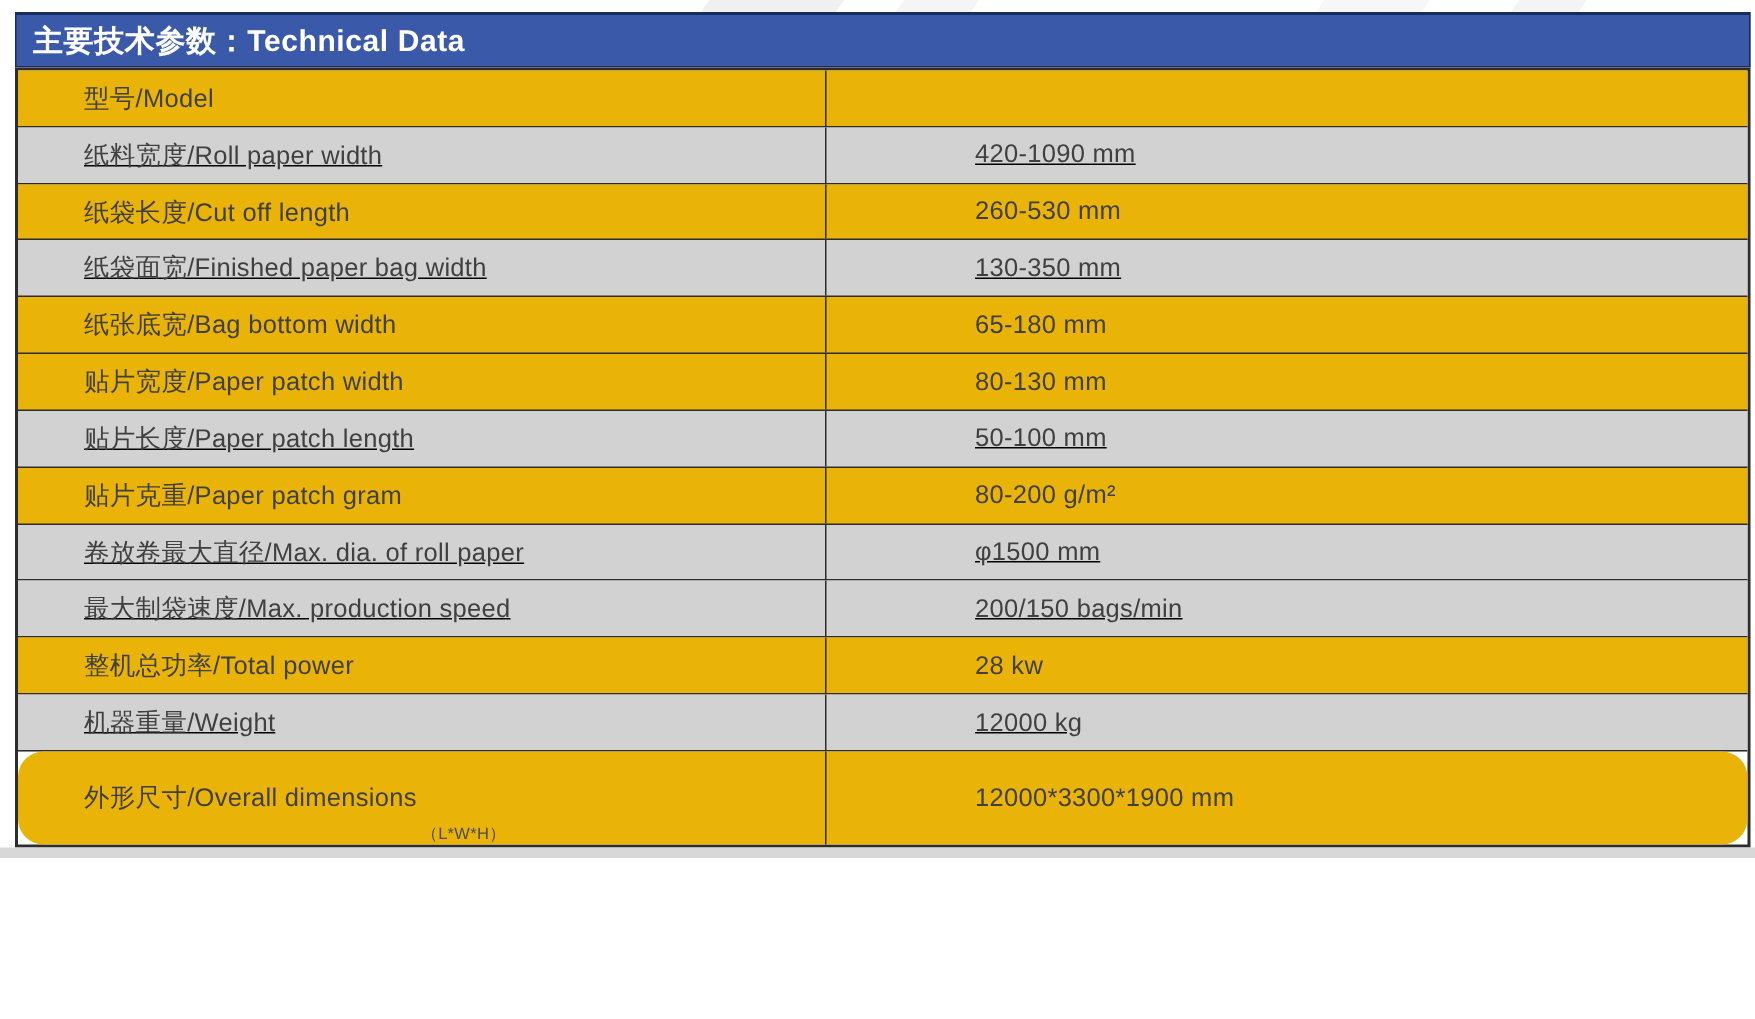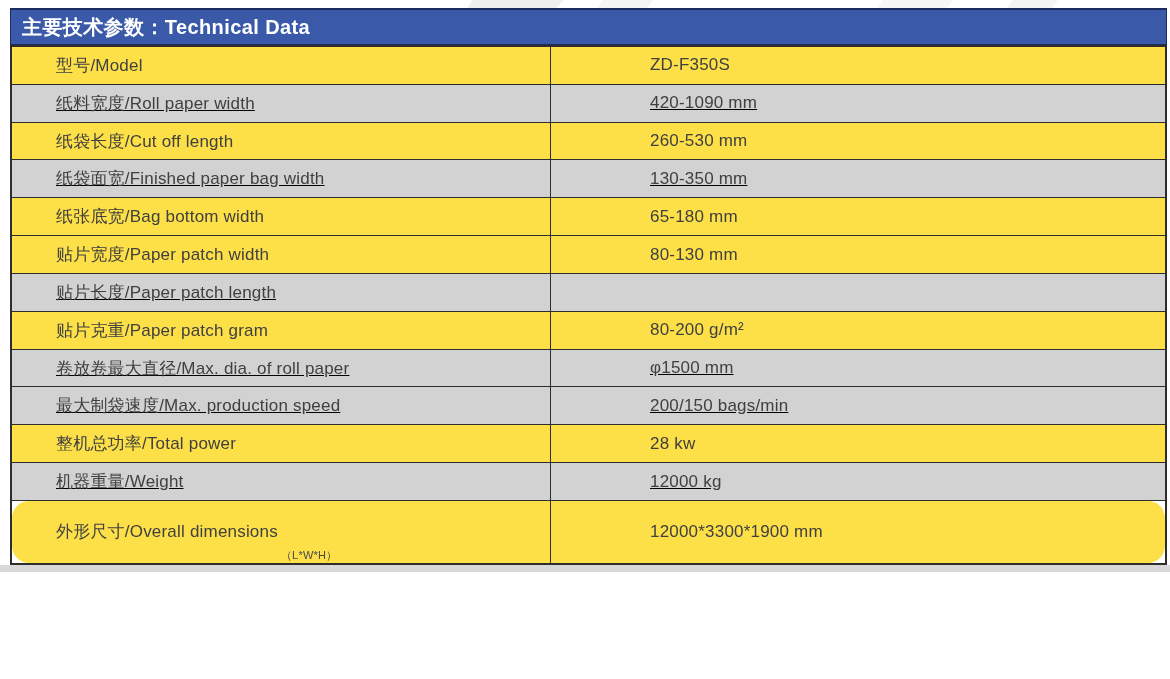--- a/index.html
+++ b/index.html
@@ -68,21 +68,21 @@
     border: 2px solid #2d2d2d;
     box-sizing: border-box;
     display: flex;
     flex-direction: column;
     background: #ffffff;
   }
   .row {
     flex: 1 1 0;
     display: flex;
     border-bottom: 1.5px solid #2d2d2d;
-    background: #fde047;
+    background: #eab308;
   }
   .row:last-child { border-bottom: none; border-radius: 17px; }
   .row.alt { background: #d2d2d2; text-decoration: underline; }
 
   .cell {
     display: flex;
     align-items: center;
     box-sizing: border-box;
     color: #404040;
     font-size: 17px;
@@ -128,23 +128,20 @@
   <div class="header-bar">
     <span class="header-title">主要技术参数：Technical Data</span>
   </div>
 
   <div class="spec-table">
 
     <div class="row">
       <div class="cell label">
         <span>型号/Model</span>
       </div>
-      <div class="cell value">
-        <span>ZD-F350S</span>
-      </div>
     </div>
 
     <div class="row alt">
       <div class="cell label">
         <span>纸料宽度/Roll paper width</span>
       </div>
       <div class="cell value">
         <span>420-1090 mm</span>
       </div>
     </div>
@@ -182,20 +179,23 @@
         <span>贴片宽度/Paper patch width</span>
       </div>
       <div class="cell value">
         <span>80-130 mm</span>
       </div>
     </div>
 
     <div class="row alt">
       <div class="cell label">
         <span>贴片长度/Paper patch length</span>
+      </div>
+      <div class="cell value">
+        <span>50-100 mm</span>
       </div>
     </div>
 
     <div class="row">
       <div class="cell label">
         <span>贴片克重/Paper patch gram</span>
       </div>
       <div class="cell value">
         <span>80-200 g/m²</span>
       </div>

